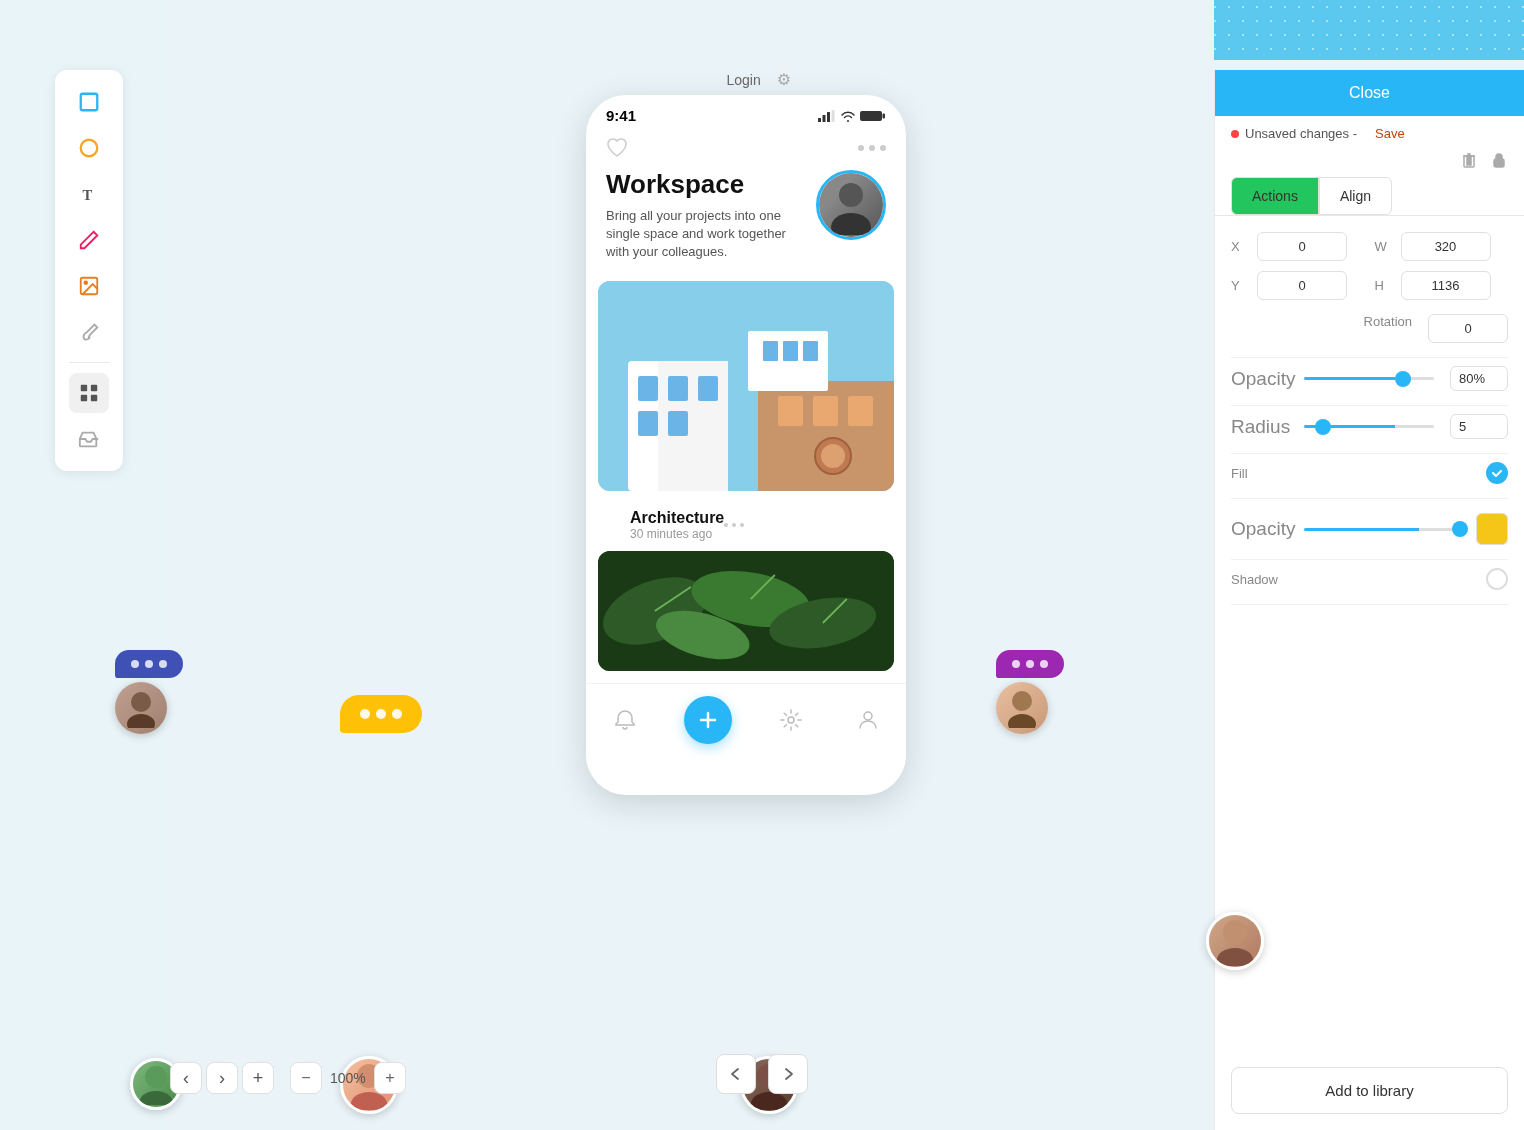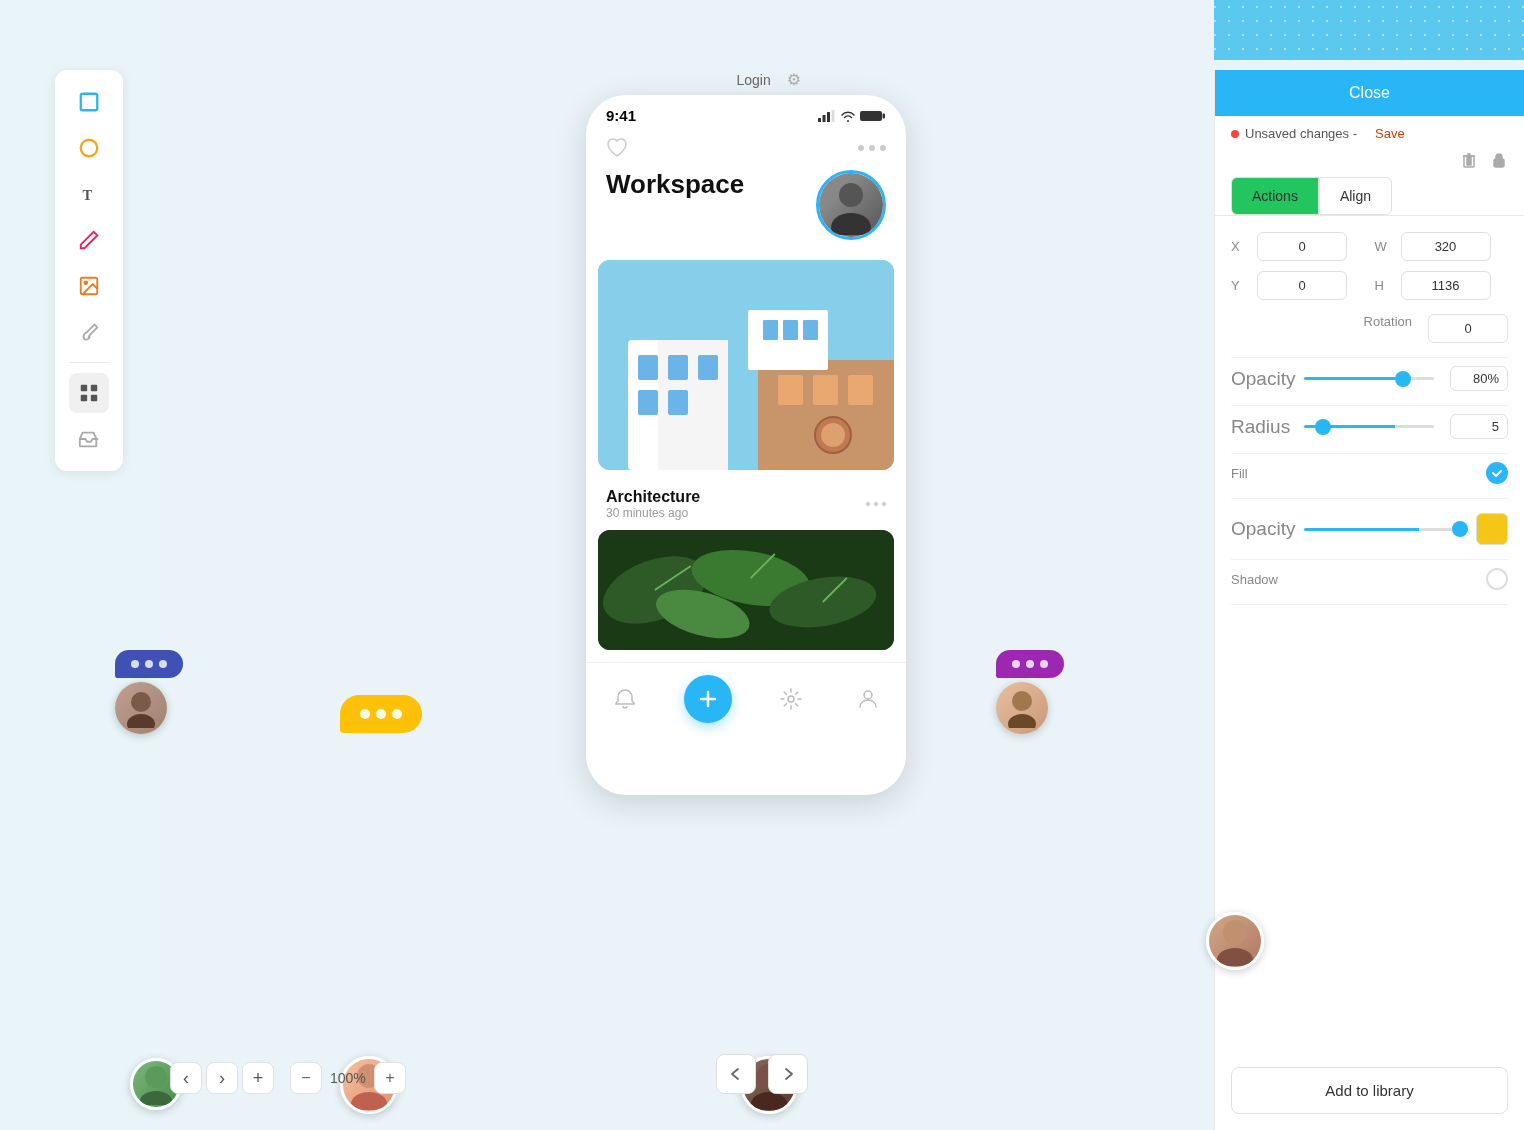--- a/index.html
+++ b/index.html
@@ -197,21 +197,21 @@
       border-radius: 50%;
       background: #29b6f6;
       cursor: pointer;
     }
     .slider-val {
       border: 1px solid #e0e0e0;
       border-radius: 6px;
       padding: 4px 8px;
       font-size: 13px;
       width: 58px;
-      text-align: right;
+      text-align: left;
       color: #333;
       margin-left: 8px;
     }
 
     .toggle-row {
       display: flex;
       align-items: center;
       justify-content: space-between;
       margin-bottom: 14px;
       padding-bottom: 14px;
@@ -331,22 +331,23 @@
       border-radius: 12px;
       overflow: hidden;
       height: 210px;
       background: linear-gradient(160deg, #5bc8f0 0%, #b0d8e8 50%, #c8a07a 100%);
       position: relative;
     }
 
     .mock-card-footer {
       padding: 10px 20px;
       display: flex;
-      justify-content: space-between;
-      align-items: center;
+      justify-content: flex-start;
+      align-items: center;
+      margin-left: 24px;
     }
     .mock-card-title { font-size: 16px; font-weight: 700; color: #111; }
     .mock-card-time { font-size: 12px; color: #999; }
 
     .mock-bottom-nav {
       display: flex;
       justify-content: space-around;
       align-items: center;
       padding: 12px 0;
       border-top: 1px solid #f0f0f0;
@@ -372,21 +373,20 @@
       position: absolute;
       top: 70px;
       left: 50%;
       transform: translateX(-55%);
       display: flex;
       align-items: center;
       gap: 16px;
       font-size: 14px;
       color: #666;
       z-index: 6;
-      margin-left: 10px;
     }
     .screen-label-gear {
       color: #aaa; font-size: 16px; cursor: pointer;
     }
 
     
     .bottom-nav-controls {
       position: absolute;
       bottom: 36px;
       left: 50%;
@@ -595,20 +595,21 @@
     <div style="display:flex;gap:5px;">
       <div style="width:6px;height:6px;border-radius:50%;background:#ccc;"></div>
       <div style="width:6px;height:6px;border-radius:50%;background:#ccc;"></div>
       <div style="width:6px;height:6px;border-radius:50%;background:#ccc;"></div>
     </div>
   </div>
 
   <div class="mock-content">
     <div class="mock-text-block">
       <div class="mock-title">Workspace</div>
+      <div class="mock-subtitle">Bring all your projects into one single space and work together with your colleagues.</div>
     </div>
     <div class="mock-avatar">
       <div class="mock-avatar-inner">
 
         <svg width="60" height="60" viewBox="0 0 60 60">
           <circle cx="30" cy="20" r="12" fill="#555"></circle>
           <ellipse cx="30" cy="52" rx="20" ry="14" fill="#333"></ellipse>
         </svg>
       </div>
     </div>

